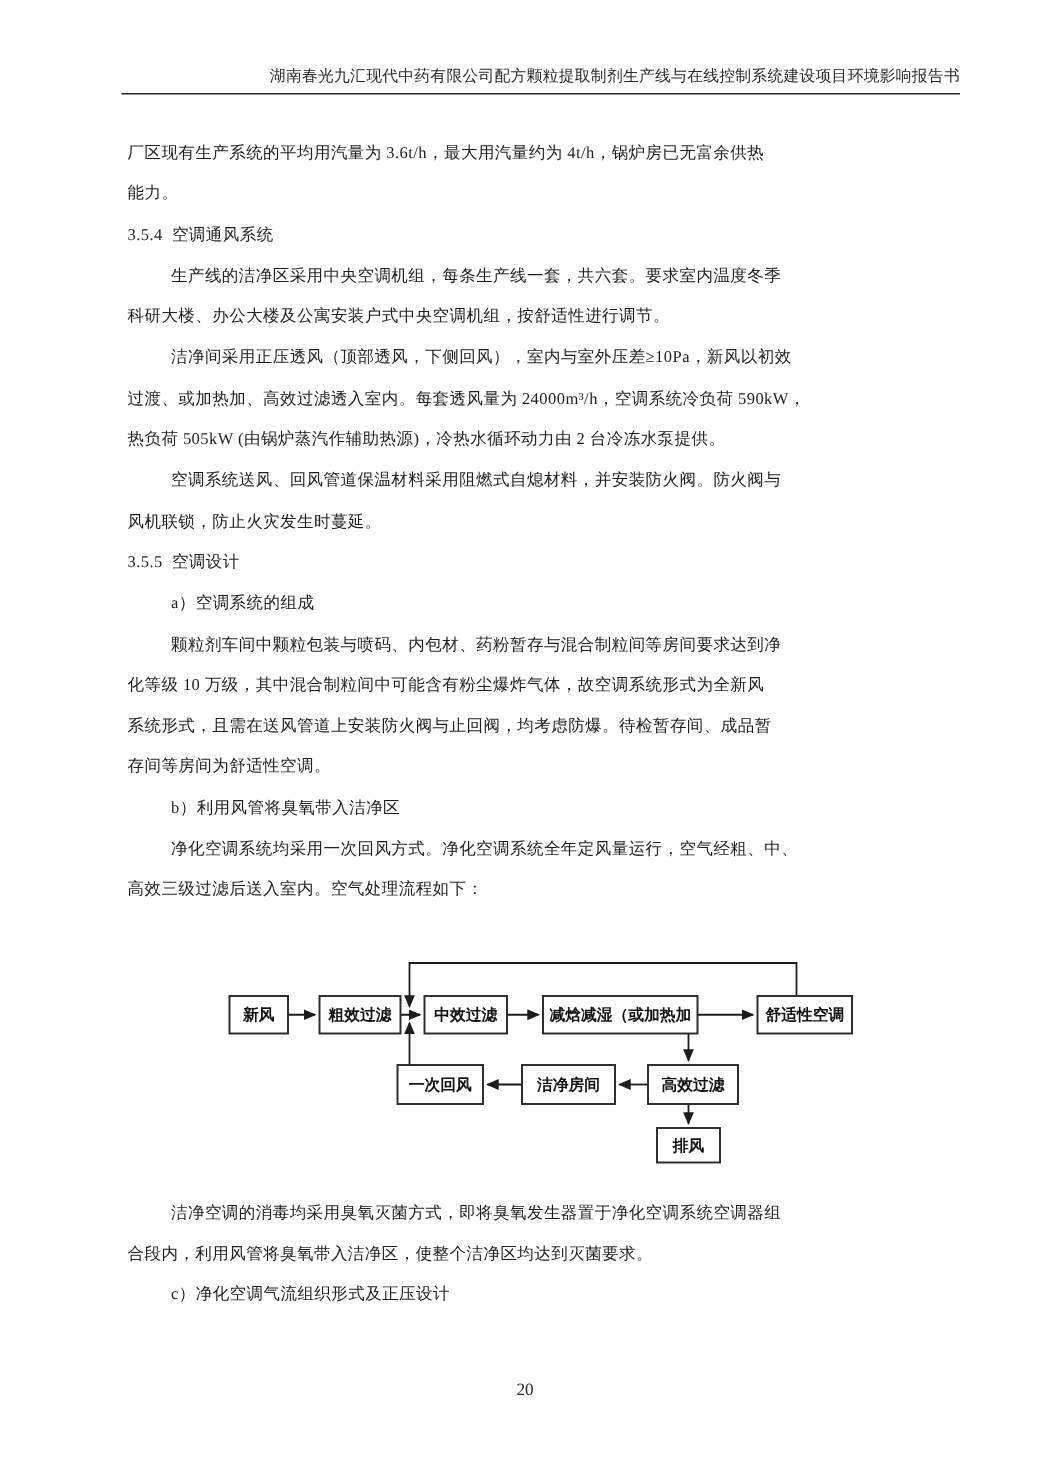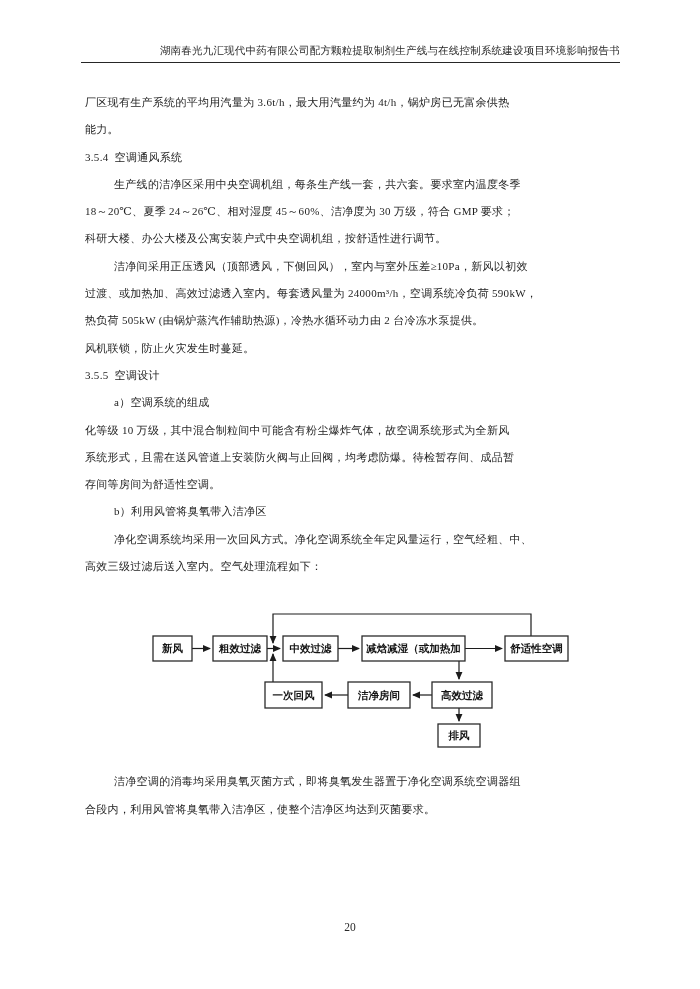--- a/index.html
+++ b/index.html
@@ -2,21 +2,21 @@
 <html><head>
 <meta charset="utf-8">
 <style>
   html,body { margin:0; padding:0; background:#ffffff; }
   .page {
     position:relative; width:700px; height:989px; background:#ffffff;
     font-family:"Liberation Serif","DejaVu Serif",serif;
     color:#1e1e1e; overflow:hidden;
   }
   .doc-header {
-    margin:44px 80px 0 81px;
+    margin:44px 60px 0 81px;
     text-align:right;
     font-size:10.5px;
     letter-spacing:0.2px;
     color:#2a2a2a;
     padding-bottom:4px;
     border-bottom:1.6px solid #262626;
     white-space:nowrap;
   }
   .content { margin:26px 0 0 85px; width:530px; }
   .content2 { margin:14px 0 0 85px; width:530px; }
@@ -54,38 +54,39 @@
   <div class="content">
       <div class="block para">
         <div class="line">厂区现有生产系统的平均用汽量为 3.6t/h，最大用汽量约为 4t/h，锅炉房已无富余供热</div>
         <div class="line">能力。</div>
       </div>
       <div class="block heading">
         <div class="line">3.5.4  空调通风系统</div>
       </div>
       <div class="block para">
         <div class="line indent">生产线的洁净区采用中央空调机组，每条生产线一套，共六套。要求室内温度冬季</div>
-        <div class="line">18～20℃、夏季 24～26℃、相对湿度 45～60%、洁净度为 30 万级，符合 GMP 要求；</div>
         <div class="line">科研大楼、办公大楼及公寓安装户式中央空调机组，按舒适性进行调节。</div>
       </div>
       <div class="block para">
         <div class="line indent">洁净间采用正压透风（顶部透风，下侧回风），室内与室外压差≥10Pa，新风以初效</div>
         <div class="line">过渡、或加热加、高效过滤透入室内。每套透风量为 24000m³/h，空调系统冷负荷 590kW，</div>
         <div class="line">热负荷 505kW (由锅炉蒸汽作辅助热源)，冷热水循环动力由 2 台冷冻水泵提供。</div>
       </div>
       <div class="block para">
+        <div class="line indent">空调系统送风、回风管道保温材料采用阻燃式自熄材料，并安装防火阀。防火阀与</div>
         <div class="line">风机联锁，防止火灾发生时蔓延。</div>
       </div>
       <div class="block heading">
         <div class="line">3.5.5  空调设计</div>
       </div>
       <div class="block para">
         <div class="line indent">a）空调系统的组成</div>
       </div>
       <div class="block para">
+        <div class="line indent">颗粒剂车间中颗粒包装与喷码、内包材、药粉暂存与混合制粒间等房间要求达到净</div>
         <div class="line">化等级 10 万级，其中混合制粒间中可能含有粉尘爆炸气体，故空调系统形式为全新风</div>
         <div class="line">系统形式，且需在送风管道上安装防火阀与止回阀，均考虑防爆。待检暂存间、成品暂</div>
         <div class="line">存间等房间为舒适性空调。</div>
       </div>
       <div class="block para">
         <div class="line indent">b）利用风管将臭氧带入洁净区</div>
       </div>
       <div class="block para">
         <div class="line indent">净化空调系统均采用一次回风方式。净化空调系统全年定风量运行，空气经粗、中、</div>
         <div class="line">高效三级过滤后送入室内。空气处理流程如下：</div>
@@ -160,19 +161,22 @@
         <text class="flabel" x="374" y="135" text-anchor="middle">排风</text>
       </g>
     </svg>
   </div>
 
   <div class="content2">
       <div class="block para">
         <div class="line indent">洁净空调的消毒均采用臭氧灭菌方式，即将臭氧发生器置于净化空调系统空调器组</div>
         <div class="line">合段内，利用风管将臭氧带入洁净区，使整个洁净区均达到灭菌要求。</div>
       </div>
+      <div class="block para">
+        <div class="line indent">c）净化空调气流组织形式及正压设计</div>
+      </div>
     </div>
 
   <div class="footer">
     <span>20</span>
   </div>
 
 </div>
 
 </body></html>

